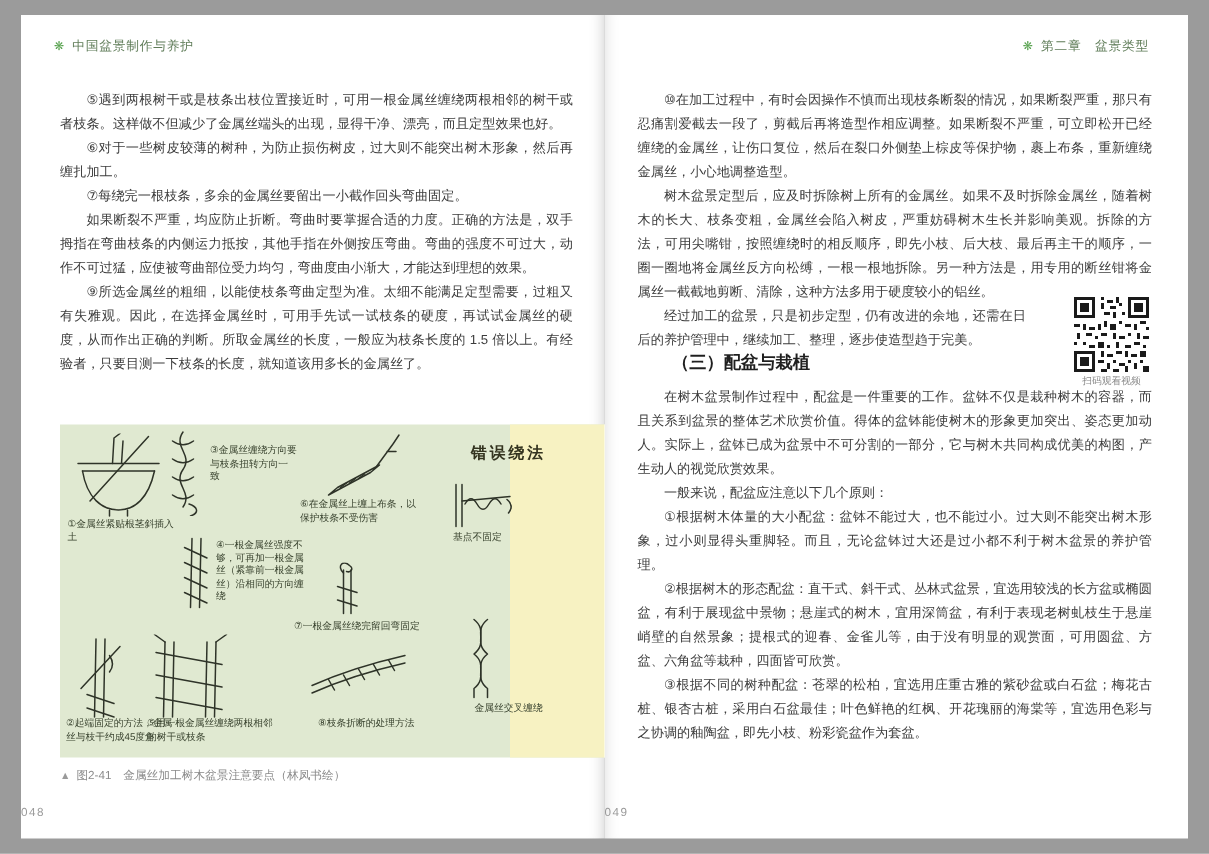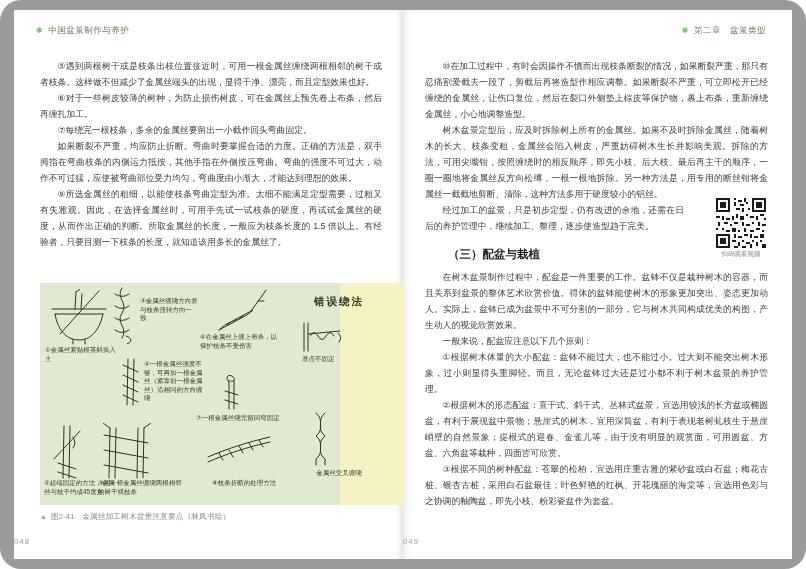--- a/index.html
+++ b/index.html
@@ -1,32 +1,32 @@
 <!DOCTYPE html>
 <html><head>
 <meta charset="utf-8">
 <style>
   * { margin:0; padding:0; box-sizing:border-box; }
   html,body { width:806px; height:569px; }
   body { font-family:"Liberation Sans","DejaVu Sans",sans-serif; }
-  .stage { position:relative; width:806px; height:569px; background:#9b9b9b; overflow:hidden;border-radius:21px; }
+  .stage { position:relative; width:806px; height:569px; background:#9b9b9b; overflow:hidden; }
   .spread { position:absolute; left:14px; top:10px; width:778px; height:549px; display:flex; }
   .page { position:relative; width:389px; height:549px; background:#ffffff; }
   .page-left  { box-shadow: inset -9px 0 10px -9px rgba(0,0,0,.22); }
   .page-right { box-shadow: inset 9px 0 10px -9px rgba(0,0,0,.15); }
 
   .running-head { position:absolute; top:15px; font-size:8.5px; color:#5f7c58; letter-spacing:.5px; }
   .rh-left  { left:22px; }
   .rh-right { right:26px; text-align:right; }
   .flower { color:#57a24e; font-size:8px; margin-right:5px; }
 
   .body-text { position:absolute; top:48px; left:26px; right:21px; }
   .page-right .body-text { left:22px; right:24px; }
   .para { font-size:8.8px; line-height:16px; color:#3c3c3c; text-align:justify; text-indent:2em; }
-  .section-heading { font-size:11.5px; font-weight:bold; color:#1f1f1f; margin:13px 0 7px 2em; }
+  .section-heading { font-size:11.5px; font-weight:bold; color:#1f1f1f; margin:0 0 7px 2em; }
   .qr-avoid { margin-right:84px; }
 
   .qr-block { position:absolute; top:188px; right:24px; width:54px; text-align:center; }
   .qr-caption { font-size:6.5px; color:#8a8a8a; margin-top:2px; white-space:nowrap; }
 
   .figure-box { position:absolute; top:273px; left:26px; width:402px; height:222px; background:#e0e9d1; }
   .error-area { position:absolute; top:0; right:0; width:102px; height:222px; background:#f7f2c2; }
   .error-title { position:absolute; top:12px; left:256px; width:86px; text-align:center; font-size:10.5px; font-weight:bold; color:#33331f; letter-spacing:2px; }
   .fig-item { position:absolute; }
   .fig-label { position:absolute; font-size:6.5px; line-height:8.6px; color:#37412d; }
@@ -45,21 +45,21 @@
 <div class="stage">
   <div class="spread">
 
     <div class="page page-left">
       <div class="running-head rh-left">
         <span class="flower">❋</span><span>中国盆景制作与养护</span>
       </div>
 
       <div class="body-text">
         <p class="para">⑤遇到两根树干或是枝条出枝位置接近时，可用一根金属丝缠绕两根相邻的树干或者枝条。这样做不但减少了金属丝端头的出现，显得干净、漂亮，而且定型效果也好。</p>
-        <p class="para">⑥对于一些树皮较薄的树种，为防止损伤树皮，可在金属丝上预先卷上布条，然后再缠扎加工。</p>
+        <p class="para">⑥对于一些树皮较薄的树种，为防止损伤树皮，过大则不能突出树木形象，然后再缠扎加工。</p>
         <p class="para">⑦每绕完一根枝条，多余的金属丝要留出一小截作回头弯曲固定。</p>
         <p class="para">如果断裂不严重，均应防止折断。弯曲时要掌握合适的力度。正确的方法是，双手拇指在弯曲枝条的内侧运力抵按，其他手指在外侧按压弯曲。弯曲的强度不可过大，动作不可过猛，应使被弯曲部位受力均匀，弯曲度由小渐大，才能达到理想的效果。</p>
         <p class="para">⑨所选金属丝的粗细，以能使枝条弯曲定型为准。太细不能满足定型需要，过粗又有失雅观。因此，在选择金属丝时，可用手先试一试枝条的硬度，再试试金属丝的硬度，从而作出正确的判断。所取金属丝的长度，一般应为枝条长度的 1.5 倍以上。有经验者，只要目测一下枝条的长度，就知道该用多长的金属丝了。</p>
       </div>
 
       <div class="figure-box">
         <div class="error-area"></div>
 
         <div class="error-title">错误绕法</div>
 

